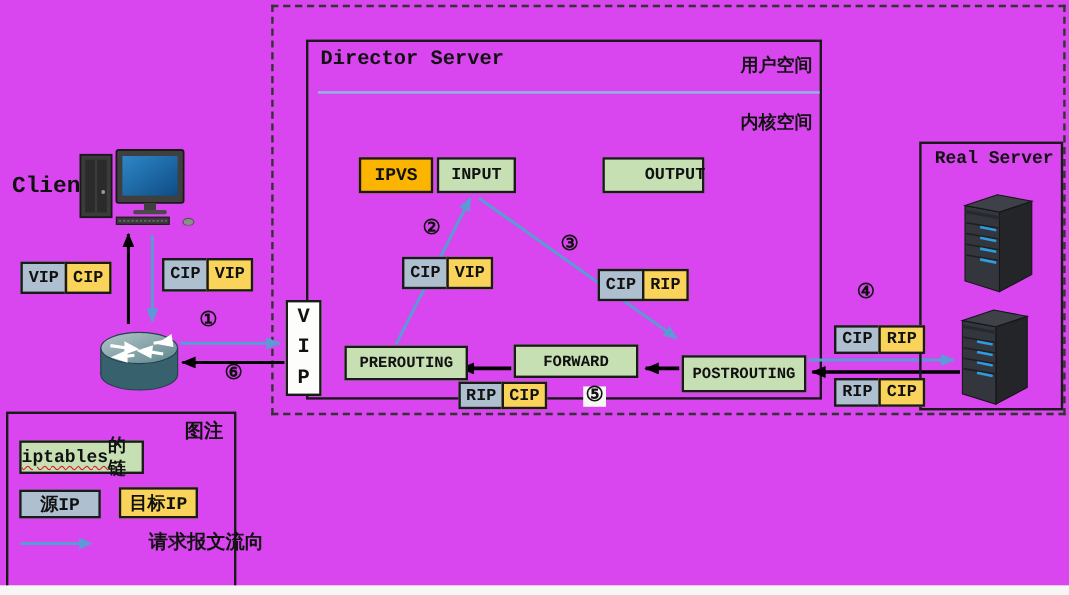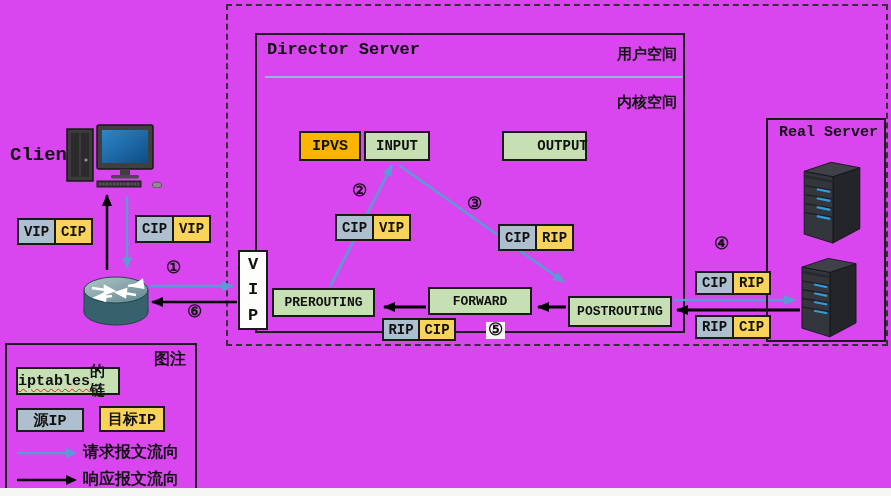--- a/index.html
+++ b/index.html
@@ -32,21 +32,21 @@
            font-weight:bold;font-size:17px;line-height:17px;box-sizing:border-box;}
   
   .step{font-size:17px;font-weight:bold;z-index:6;line-height:17px;}
   .step.bg{background:#f6f6f4;padding:0 2px;}
   .client-label{left:10px;top:144px;font-size:19px;font-weight:bold;}
   
   .chip{position:absolute;display:flex;align-items:center;justify-content:center;
         border:2px solid #1a1a1a;font-weight:bold;font-size:15px;box-sizing:border-box;}
   .wavy{text-decoration:underline wavy #d23; text-decoration-thickness:1px;text-underline-offset:3px;}
   .legend-row{position:absolute;display:flex;align-items:center;gap:4px;}
-  .legend-row .txt{font-size:16px;font-weight:bold;white-space:nowrap;}
+  .legend-row .txt{font-size:16px;font-weight:bold;white-space:nowrap;margin-left:41px;}
   svg{display:block;}
   #wires{left:0;top:0;z-index:2;}
   .icon{z-index:3;}
   .bottom-line{left:0;top:492px;width:891px;height:2px;background:#cbcbcb;z-index:0;}
 </style>
 </head>
 <body>
 
 <div id="canvas">
 
@@ -80,21 +80,21 @@
   <div class="abs inner-box">
     <div class="abs director-title">Director Server</div>
     <div class="abs space-label" style="top:10px;">用户空间</div>
     <div class="abs divider"></div>
     <div class="abs space-label" style="top:58px;">内核空间</div>
   </div>
 
   <div class="abs chain ipvs" style="left:299px;top:131px;width:62px;height:30px;">IPVS</div>
   <div class="abs chain" style="left:364px;top:131px;width:66px;height:30px;font-size:14px;">INPUT</div>
   <div class="abs chain" style="left:502px;top:131px;width:85px;height:30px;font-size:14px;padding-left:36px;">OUTPUT</div>
-  <div class="abs chain" style="left:272px;top:288px;width:103px;height:29px;">PREROUTING</div>
+  <div class="abs chain" style="left:287px;top:288px;width:103px;height:29px;">PREROUTING</div>
   <div class="abs chain" style="left:428px;top:287px;width:104px;height:28px;">FORWARD</div>
   <div class="abs chain" style="left:568px;top:296px;width:104px;height:31px;">POSTROUTING</div>
 
   <div class="abs vip-box">
     <span>V</span>
     <span>I</span>
     <span>P</span>
   </div>
 
   <div class="abs client-label">Client</div>
@@ -234,22 +234,15 @@
     </div>
     <div class="chip" style="left:9px;top:63px;width:68px;height:24px;background:#aebfd0;">源IP</div>
     <div class="chip" style="left:92px;top:61px;width:66px;height:26px;background:#fad45a;">目标IP</div>
     <div class="legend-row" style="left:8px;top:97px;">
       <svg width="64" height="14">
         <line x1="2" y1="7" x2="51" y2="7" stroke="#5b9bd5" stroke-width="2.5"></line>
         <polygon points="51,2 62,7 51,12" fill="#5b9bd5"></polygon>
       </svg>
       <span class="txt">请求报文流向</span>
     </div>
-    <div class="legend-row" style="left:8px;top:124px;">
-      <svg width="64" height="14">
-        <line x1="2" y1="7" x2="51" y2="7" stroke="#000" stroke-width="2.5"></line>
-        <polygon points="51,2 62,7 51,12" fill="#000"></polygon>
-      </svg>
-      <span class="txt">响应报文流向</span>
-    </div>
   </div>
 
 </div>
 
 </body></html>

